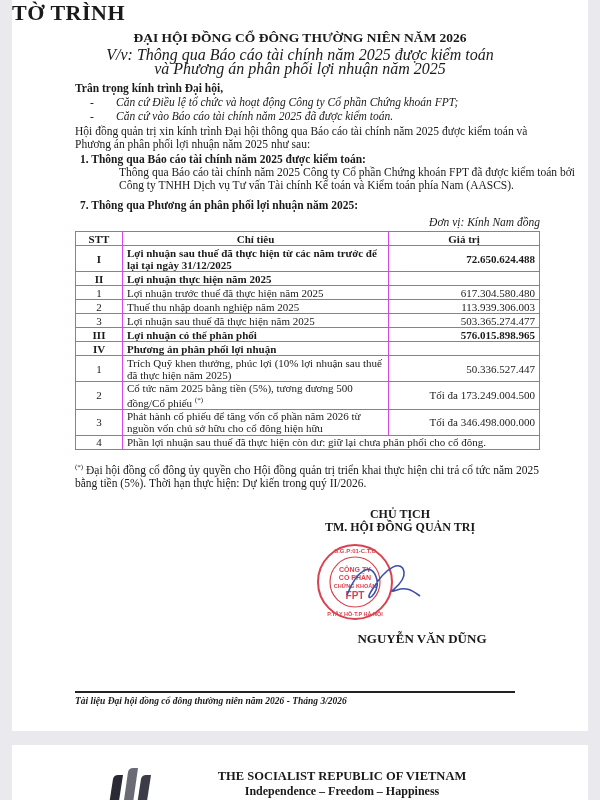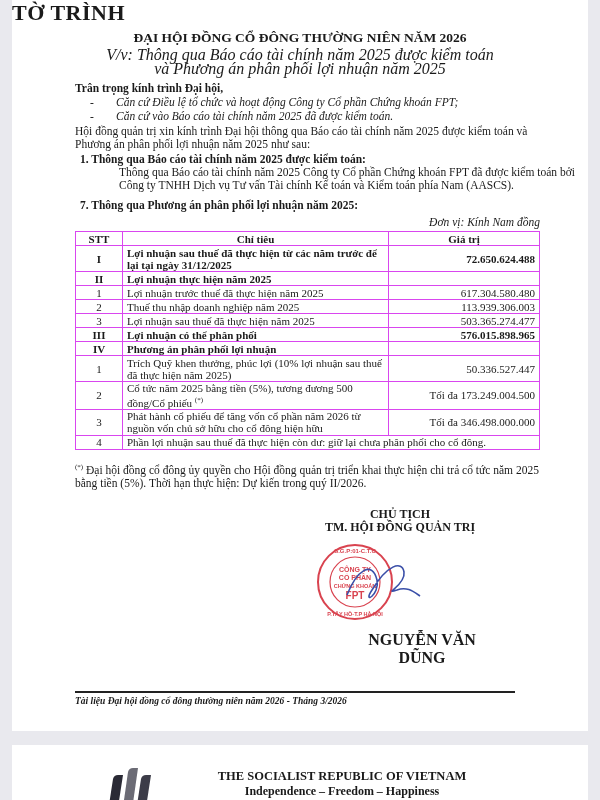--- a/index.html
+++ b/index.html
@@ -49,21 +49,21 @@
   table.fin td.item { width: 257px; }
   table.fin td.val { text-align: right; }
   table.fin tr.bold td { font-weight: bold; }
   table.fin tr.r1 td { height: 13px; }
   table.fin tr.r2 td { height: 25px; }
   sup { font-size: 7px; }
 
   .sig-title { position: absolute; left: 298px; top: 514px; width: 180px; text-align: center; font-weight: bold; font-size: 12px; line-height: 13px; }
   .stamp { position: absolute; left: 303px; top: 548px; width: 80px; height: 80px; }
   .signature { position: absolute; left: 330px; top: 556px; width: 80px; height: 60px; }
-  .signer { position: absolute; left: 340px; top: 637px; width: 140px; text-align: center; font-weight: bold; font-size: 16px; }
+  .signer { position: absolute; left: 340px; top: 637px; width: 140px; text-align: center; font-weight: bold; font-size: 13px; }
 
   .footer-line { position: absolute; left: 63px; top: 697px; width: 440px; height: 2px; background: #222; }
   .footer-text { position: absolute; left: 63px; top: 702px; font-size: 9.5px; font-style: italic; font-weight: bold; }
 
   .logo { position: absolute; left: 87px; top: 22px; width: 60px; height: 40px; }
   .rep1 { position: absolute; left: 200px; top: 24px; width: 260px; text-align: center; font-weight: bold; font-size: 12.5px; }
   .rep2 { position: absolute; left: 200px; top: 39px; width: 260px; text-align: center; font-weight: bold; font-size: 12px; }
 </style>
 </head>
 <body>

